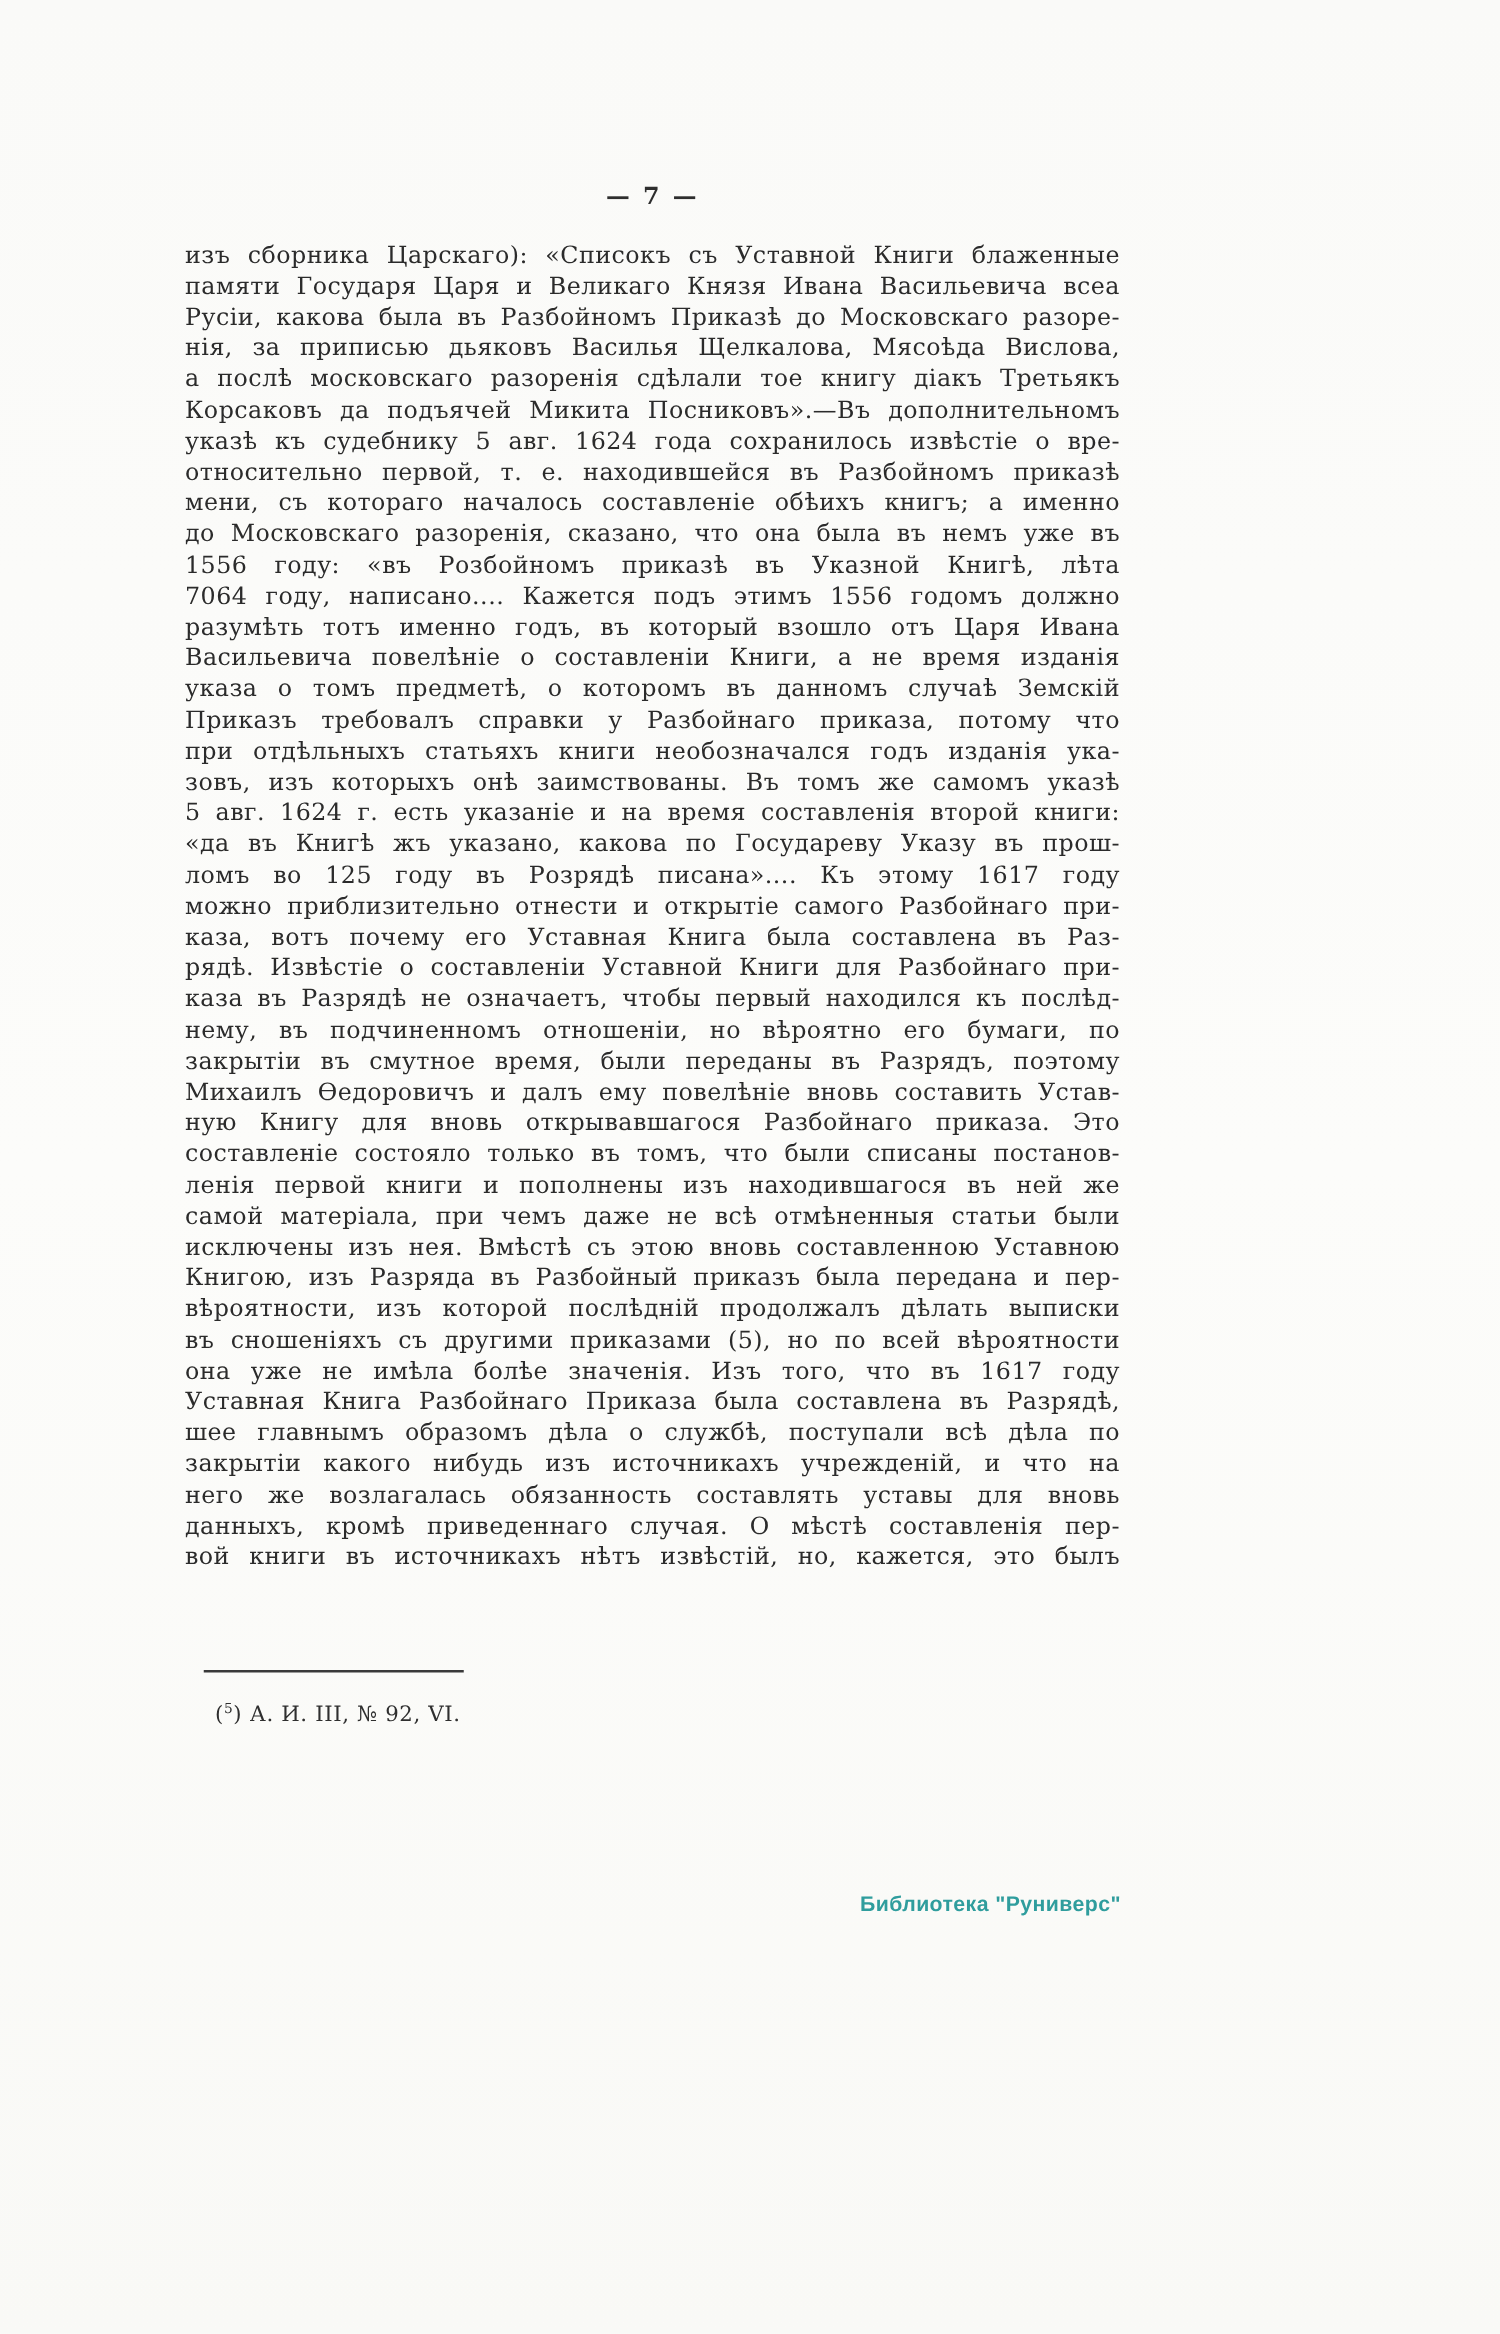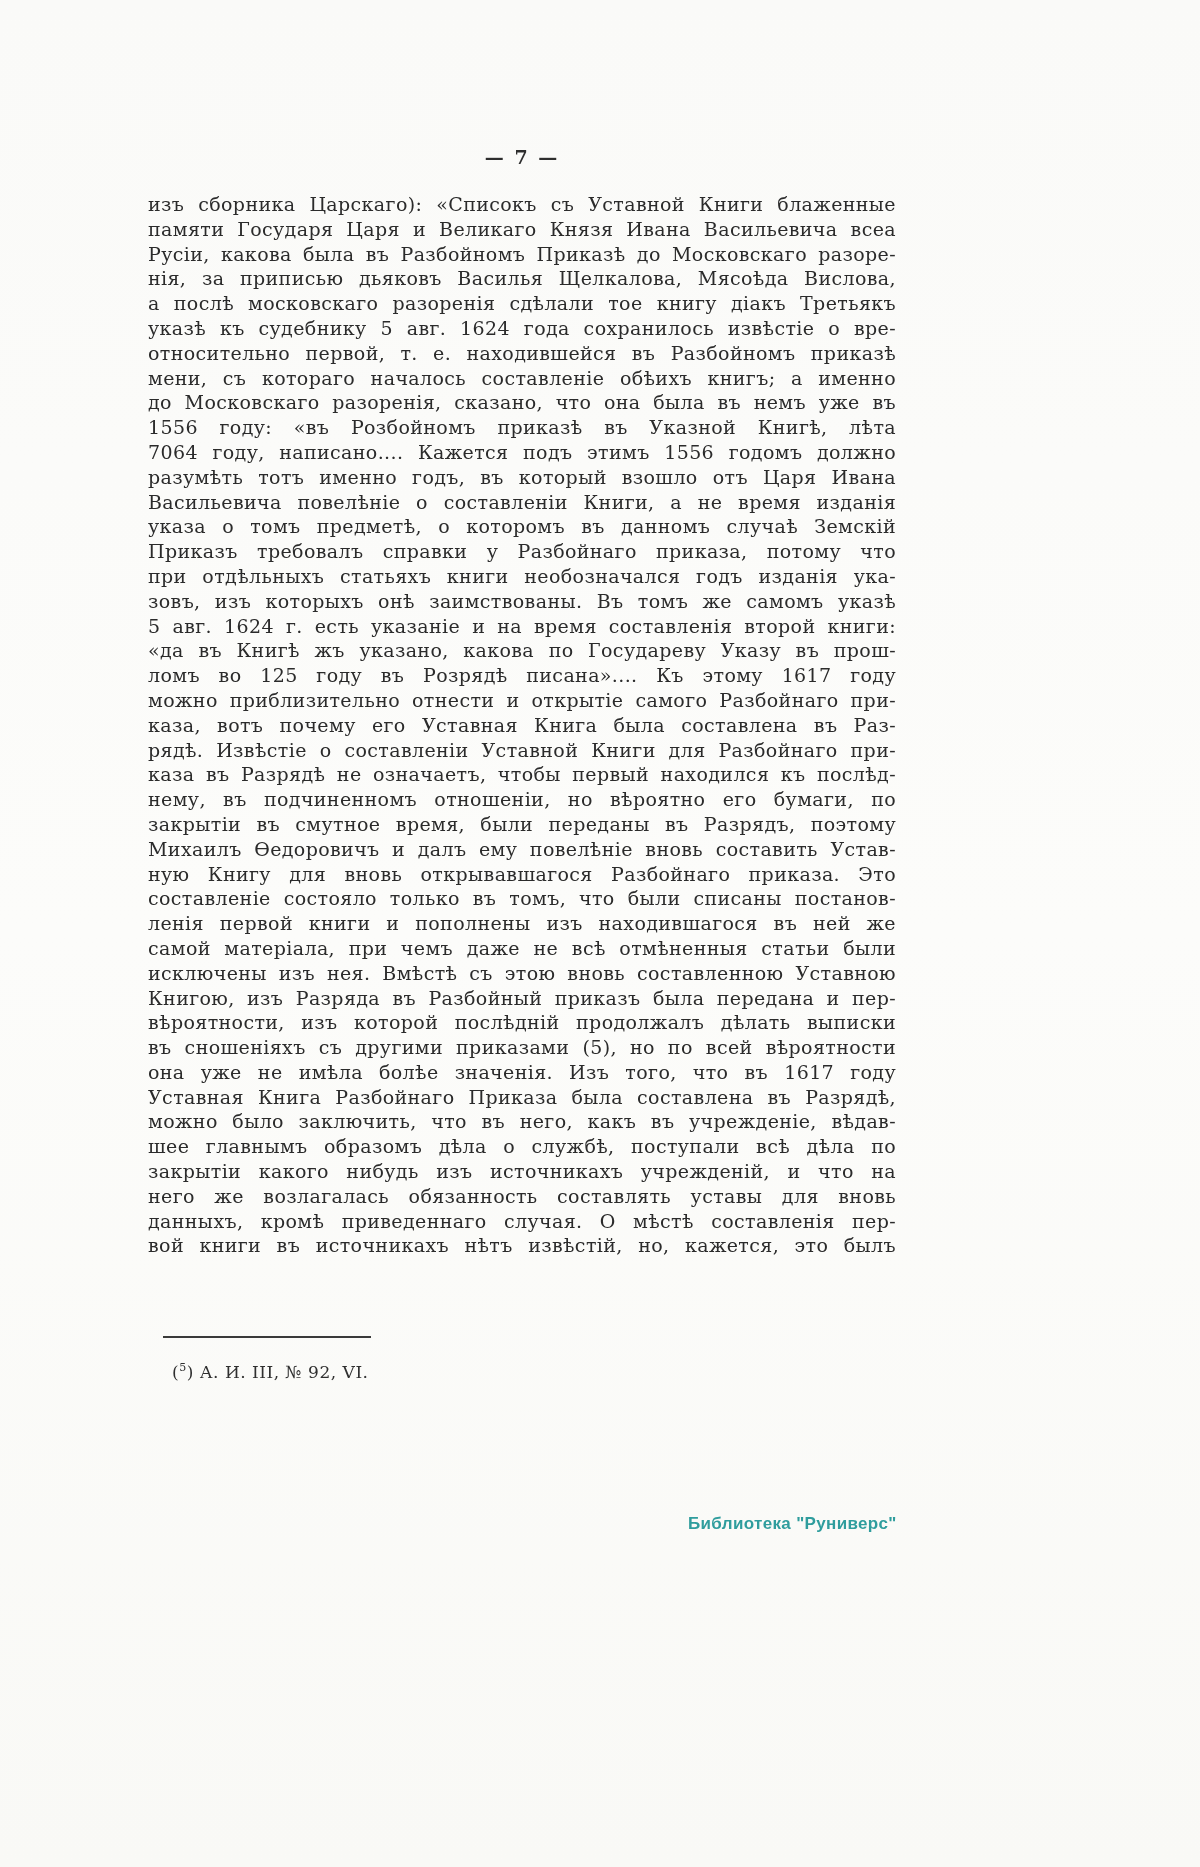--- a/index.html
+++ b/index.html
@@ -88,20 +88,21 @@
 <div class="scan-page">
 
   <div class="page-number">— 7 —</div>
 
   <div class="text-block">
       <div class="line">изъ сборника Царскаго): «Списокъ съ Уставной Книги блаженные</div>
       <div class="line">памяти Государя Царя и Великаго Князя Ивана Васильевича всеа</div>
       <div class="line">Русіи, какова была въ Разбойномъ Приказѣ до Московскаго разоре-</div>
       <div class="line">нія, за приписью дьяковъ Василья Щелкалова, Мясоѣда Вислова,</div>
       <div class="line">а послѣ московскаго разоренія сдѣлали тое книгу діакъ Третьякъ</div>
+      <div class="line">Корсаковъ да подъячей Микита Посниковъ».—Въ дополнительномъ</div>
       <div class="line">указѣ къ судебнику 5 авг. 1624 года сохранилось извѣстіе о вре-</div>
       <div class="line">относительно первой, т. е. находившейся въ Разбойномъ приказѣ</div>
       <div class="line">мени, съ котораго началось составленіе обѣихъ книгъ; а именно</div>
       <div class="line">до Московскаго разоренія, сказано, что она была въ немъ уже въ</div>
       <div class="line">1556 году: «въ Розбойномъ приказѣ въ Указной Книгѣ, лѣта</div>
       <div class="line">7064 году, написано.... Кажется подъ этимъ 1556 годомъ должно</div>
       <div class="line">разумѣть тотъ именно годъ, въ который взошло отъ Царя Ивана</div>
       <div class="line">Васильевича повелѣніе о составленіи Книги, а не время изданія</div>
       <div class="line">указа о томъ предметѣ, о которомъ въ данномъ случаѣ Земскій</div>
       <div class="line">Приказъ требовалъ справки у Разбойнаго приказа, потому что</div>
@@ -120,21 +121,20 @@
       <div class="line">ную Книгу для вновь открывавшагося Разбойнаго приказа. Это</div>
       <div class="line">составленіе состояло только въ томъ, что были списаны постанов-</div>
       <div class="line">ленія первой книги и пополнены изъ находившагося въ ней же</div>
       <div class="line">самой матеріала, при чемъ даже не всѣ отмѣненныя статьи были</div>
       <div class="line">исключены изъ нея. Вмѣстѣ съ этою вновь составленною Уставною</div>
       <div class="line">Книгою, изъ Разряда въ Разбойный приказъ была передана и пер-</div>
       <div class="line">вѣроятности, изъ которой послѣдній продолжалъ дѣлать выписки</div>
       <div class="line">въ сношеніяхъ съ другими приказами (5), но по всей вѣроятности</div>
       <div class="line">она уже не имѣла болѣе значенія. Изъ того, что въ 1617 году</div>
       <div class="line">Уставная Книга Разбойнаго Приказа была составлена въ Разрядѣ,</div>
-      <div class="line">можно было заключить, что въ него, какъ въ учрежденіе, вѣдав-</div>
       <div class="line">шее главнымъ образомъ дѣла о службѣ, поступали всѣ дѣла по</div>
       <div class="line">закрытіи какого нибудь изъ источникахъ учрежденій, и что на</div>
       <div class="line">него же возлагалась обязанность составлять уставы для вновь</div>
       <div class="line">данныхъ, кромѣ приведеннаго случая. О мѣстѣ составленія пер-</div>
       <div class="line">вой книги въ источникахъ нѣтъ извѣстій, но, кажется, это былъ</div>
     </div>
 
   <div class="footnote-rule"></div>
 
   <div class="footnote"><span>(</span><sup>5</sup><span>) А. И. III, № 92, VI.</span></div>

